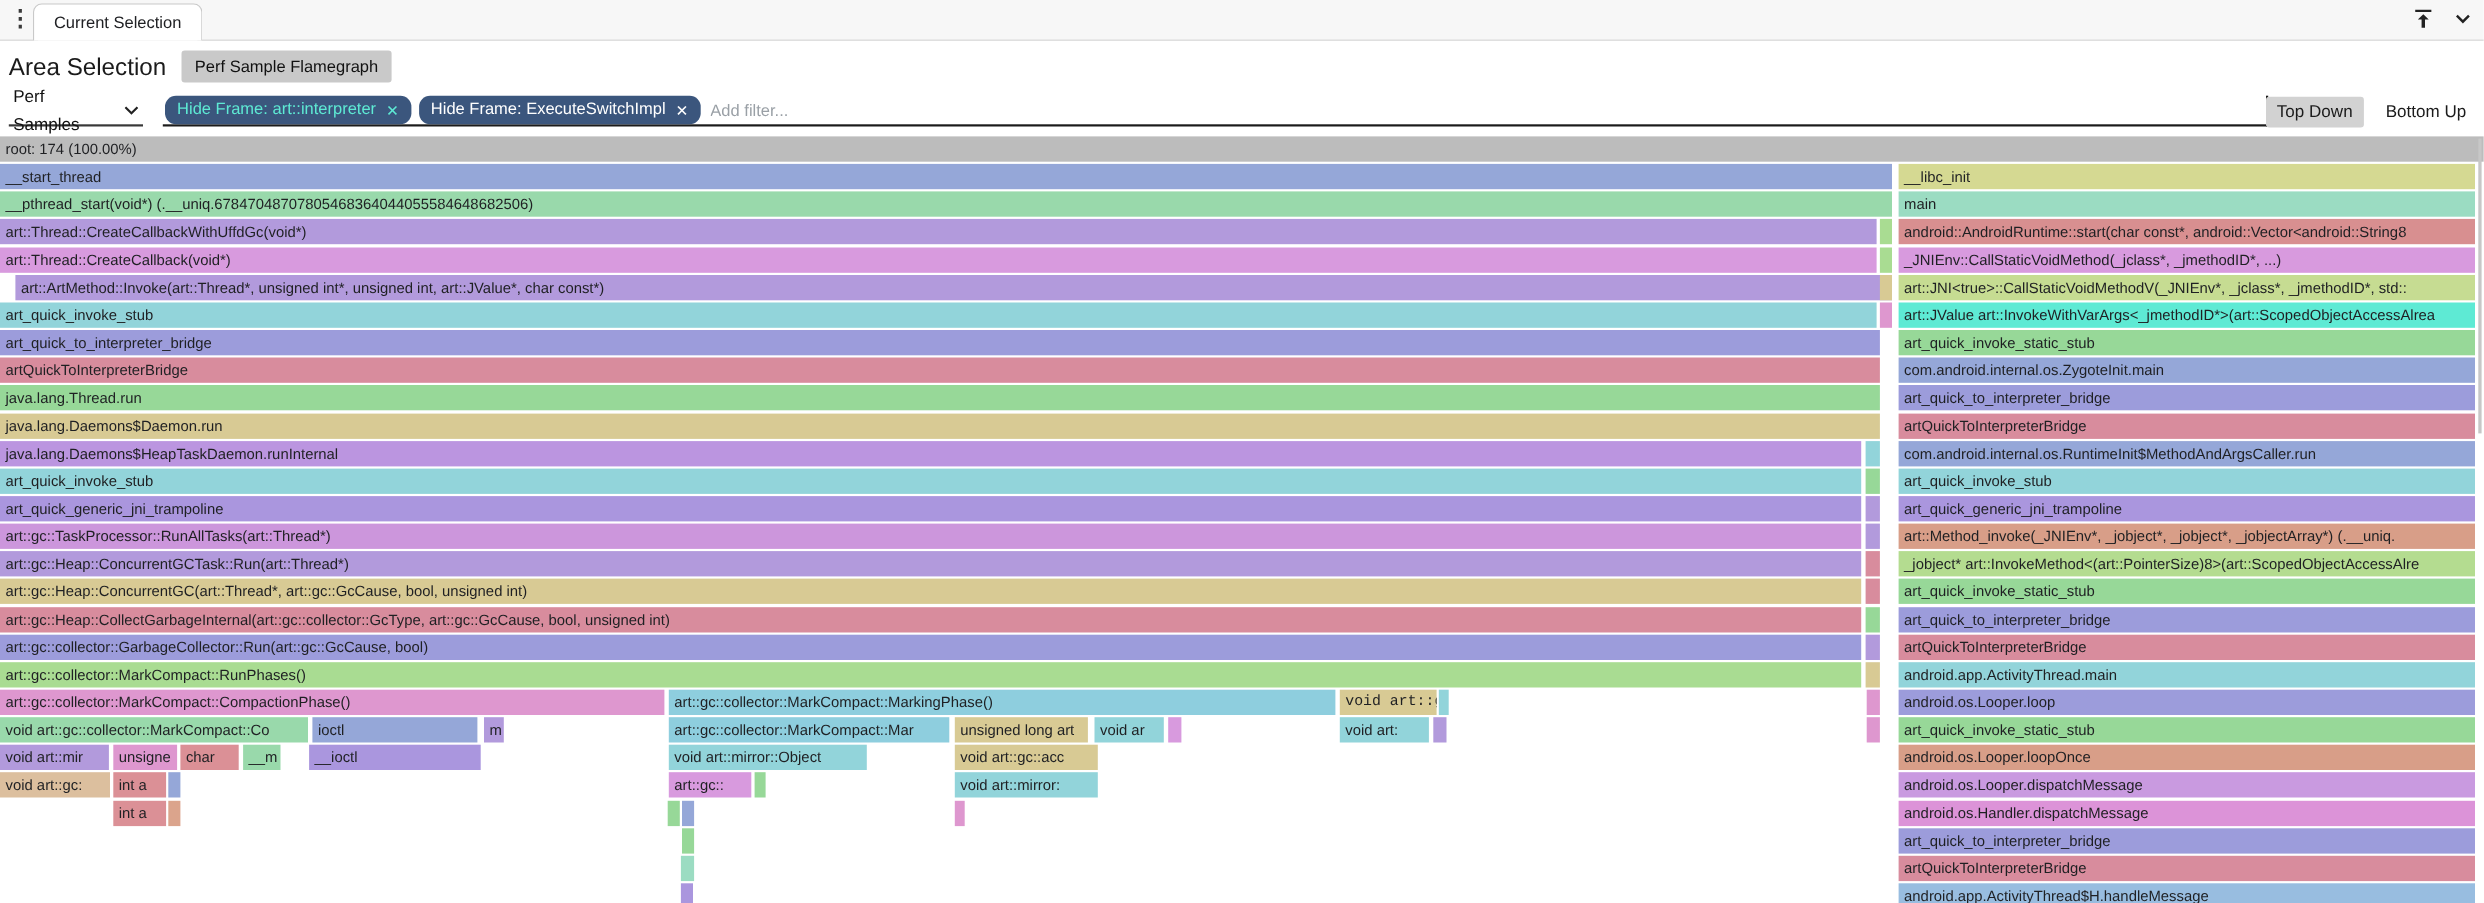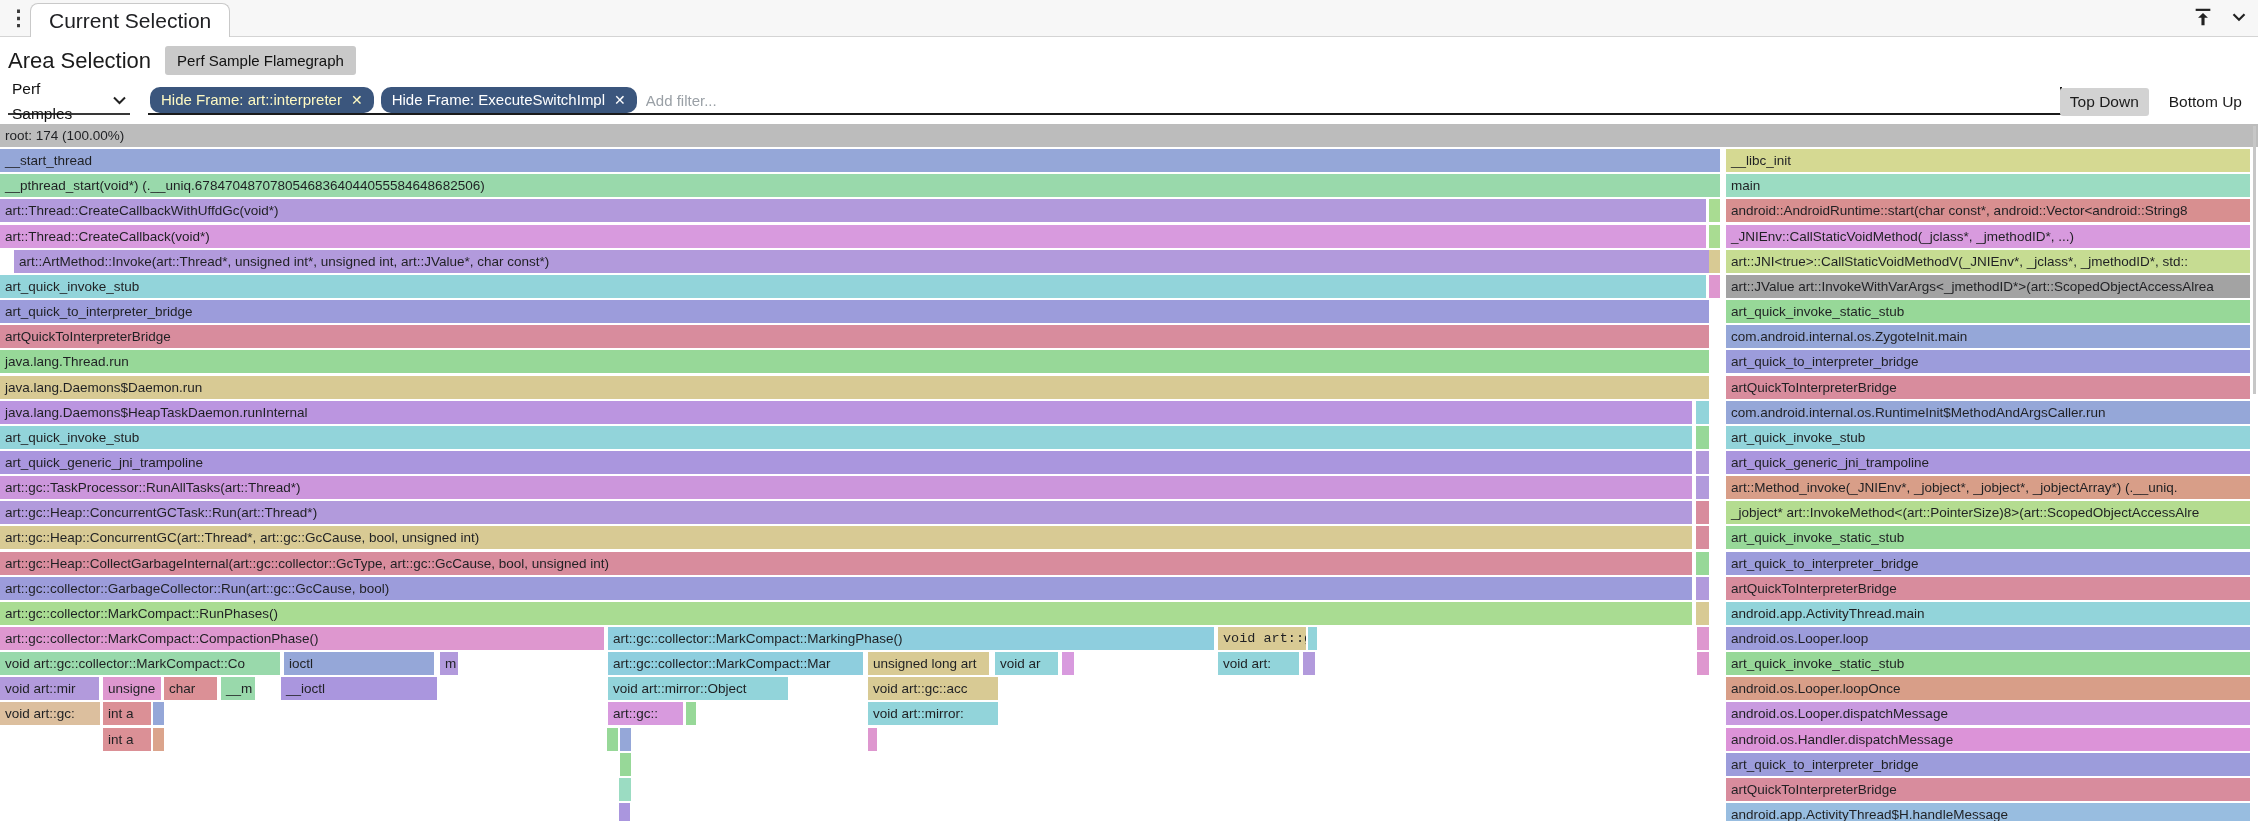--- a/index.html
+++ b/index.html
@@ -7,21 +7,21 @@
     width:2258px;height:821px;position:relative;overflow:hidden;
     background:#ffffff;font-family:"Liberation Sans",sans-serif;color:#202124;
   }
   
   .tabstrip{position:absolute;top:0;left:0;width:2258px;height:37px;
     background:#f7f7f7;border-bottom:1px solid #d4d4d4;box-sizing:border-box;}
   .kebab{position:absolute;left:8px;top:5px;width:16px;height:28px;
     font-size:21px;font-weight:bold;color:#3a3a3a;line-height:26px;text-align:center;cursor:pointer;}
   .tab{position:absolute;left:30px;top:3px;height:34px;background:#ffffff;
     border:1px solid #c9c9c9;border-bottom:none;border-radius:8px 8px 0 0;
-    padding:0 18px;line-height:33px;font-size:21px;color:#202124;box-sizing:border-box;}
+    padding:0 18px;line-height:33px;font-size:15px;color:#202124;box-sizing:border-box;}
   .strip-icons{position:absolute;right:8px;top:6px;display:flex;gap:14px;align-items:center;}
   .strip-icons svg{display:block;cursor:pointer;}
   
   .panel-head{position:absolute;top:46px;left:8px;display:flex;align-items:center;gap:14px;}
   .panel-title{font-size:22px;color:#1b1b1b;}
   .panel-badge{background:#c9c9c9;color:#111;border-radius:3px;padding:6px 12px;font-size:15px;}
   
   .metric{position:absolute;left:8px;top:88px;height:27px;line-height:25px;
     font-size:15.5px;color:#111;border-bottom:2px solid #383838;padding:0 4px;
     display:flex;align-items:center;gap:8px;cursor:pointer;width:122px;box-sizing:border-box;}
@@ -73,21 +73,21 @@
 
 <div class="metric">
   <span>Perf Samples</span>
   <svg width="13" height="9" viewBox="0 0 13 9">
       <path d="M1 1.5l5.5 5.5L12 1.5" fill="none" stroke="#222" stroke-width="2"></path>
     </svg>
 </div>
 
 <div class="filterfield">
   <span style="display:flex;gap:7px;margin-left:2px;">
-      <span class="chip" style="background: rgb(59, 86, 125); color: #fef9c3;">
+      <span class="chip" style="background: rgb(59, 86, 125); color: #5eead4;">
         <span>Hide Frame: art::interpreter</span>
         <span class="x">✕</span>
       </span>
       <span class="chip" style="background: rgb(59, 86, 125); color: rgb(255, 255, 255);">
         <span>Hide Frame: ExecuteSwitchImpl</span>
         <span class="x">✕</span>
       </span>
     </span>
   <input type="text" placeholder="Add filter..." style="">
 </div>
@@ -107,21 +107,21 @@
     <div class="bar" style="left: 1709px; top: 199.45px; width: 11px; height: 23px; background: rgb(169, 220, 146);"></div>
     <div class="bar" style="left: 1726px; top: 199.45px; width: 524px; height: 23px; background: rgb(216, 143, 144);">android::AndroidRuntime::start(char const*, android::Vector&lt;android::String8</div>
     <div class="bar" style="left: 0px; top: 224.6px; width: 1706px; height: 23px; background: rgb(216, 154, 222);">art::Thread::CreateCallback(void*)</div>
     <div class="bar" style="left: 1709px; top: 224.6px; width: 11px; height: 23px; background: rgb(169, 220, 146);"></div>
     <div class="bar" style="left: 1726px; top: 224.6px; width: 524px; height: 23px; background: rgb(216, 154, 222);">_JNIEnv::CallStaticVoidMethod(_jclass*, _jmethodID*, ...)</div>
     <div class="bar" style="left: 14px; top: 249.75px; width: 1706px; height: 23px; background: rgb(178, 154, 220);">art::ArtMethod::Invoke(art::Thread*, unsigned int*, unsigned int, art::JValue*, char const*)</div>
     <div class="bar" style="left: 1709px; top: 249.75px; width: 11px; height: 23px; background: rgb(216, 202, 148);"></div>
     <div class="bar" style="left: 1726px; top: 249.75px; width: 524px; height: 23px; background: rgb(198, 220, 146);">art::JNI&lt;true&gt;::CallStaticVoidMethodV(_JNIEnv*, _jclass*, _jmethodID*, std::</div>
     <div class="bar" style="left: 0px; top: 274.9px; width: 1706px; height: 23px; background: rgb(146, 212, 218);">art_quick_invoke_stub</div>
     <div class="bar" style="left: 1709px; top: 274.9px; width: 11px; height: 23px; background: rgb(222, 151, 207);"></div>
-    <div class="bar" style="left: 1726px; top: 274.9px; width: 524px; height: 23px; background: #a3a3a3;">art::JValue art::InvokeWithVarArgs&lt;_jmethodID*&gt;(art::ScopedObjectAccessAlrea</div>
+    <div class="bar" style="left: 1726px; top: 274.9px; width: 524px; height: 23px; background: #5eead4;">art::JValue art::InvokeWithVarArgs&lt;_jmethodID*&gt;(art::ScopedObjectAccessAlrea</div>
     <div class="bar" style="left: 0px; top: 300.05px; width: 1709px; height: 23px; background: rgb(156, 156, 219);">art_quick_to_interpreter_bridge</div>
     <div class="bar" style="left: 1726px; top: 300.05px; width: 524px; height: 23px; background: rgb(151, 216, 152);">art_quick_invoke_static_stub</div>
     <div class="bar" style="left: 0px; top: 325.2px; width: 1709px; height: 23px; background: rgb(216, 140, 157);">artQuickToInterpreterBridge</div>
     <div class="bar" style="left: 1726px; top: 325.2px; width: 524px; height: 23px; background: rgb(149, 167, 216);">com.android.internal.os.ZygoteInit.main</div>
     <div class="bar" style="left: 0px; top: 350.35px; width: 1709px; height: 23px; background: rgb(151, 216, 152);">java.lang.Thread.run</div>
     <div class="bar" style="left: 1726px; top: 350.35px; width: 524px; height: 23px; background: rgb(156, 156, 219);">art_quick_to_interpreter_bridge</div>
     <div class="bar" style="left: 0px; top: 375.5px; width: 1709px; height: 23px; background: rgb(216, 202, 148);">java.lang.Daemons$Daemon.run</div>
     <div class="bar" style="left: 1726px; top: 375.5px; width: 524px; height: 23px; background: rgb(216, 140, 157);">artQuickToInterpreterBridge</div>
     <div class="bar" style="left: 0px; top: 400.65px; width: 1692px; height: 23px; background: rgb(187, 149, 224);">java.lang.Daemons$HeapTaskDaemon.runInternal</div>
     <div class="bar" style="left: 1696px; top: 400.65px; width: 13px; height: 23px; background: rgb(146, 212, 218);"></div>

